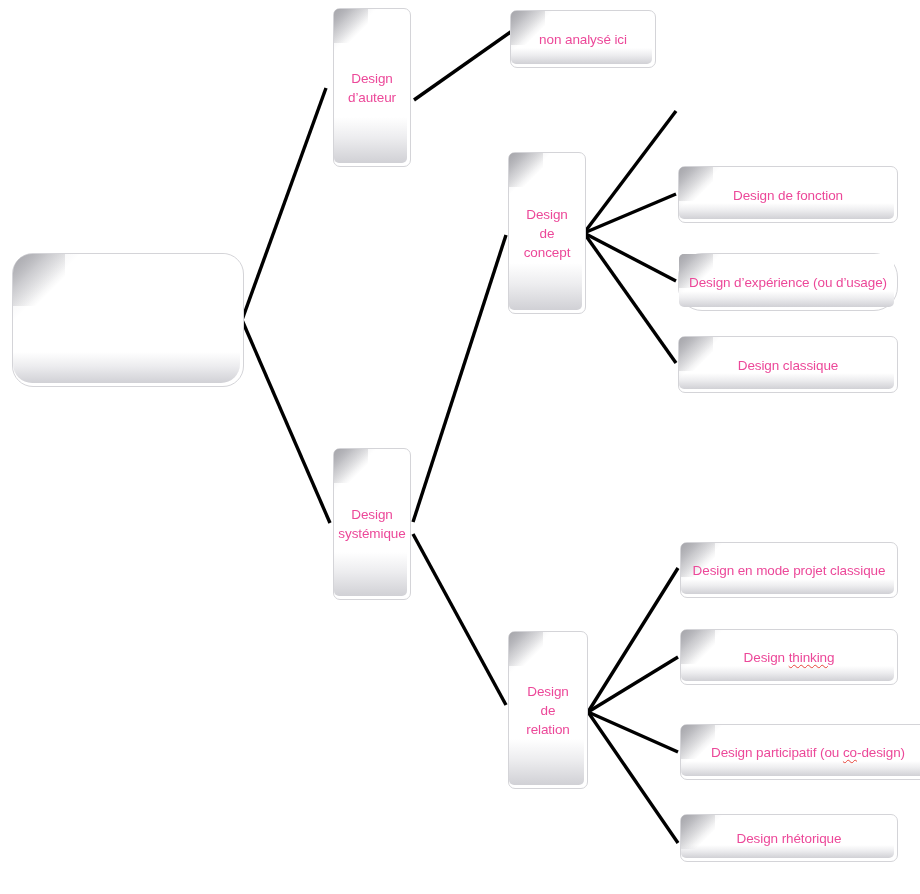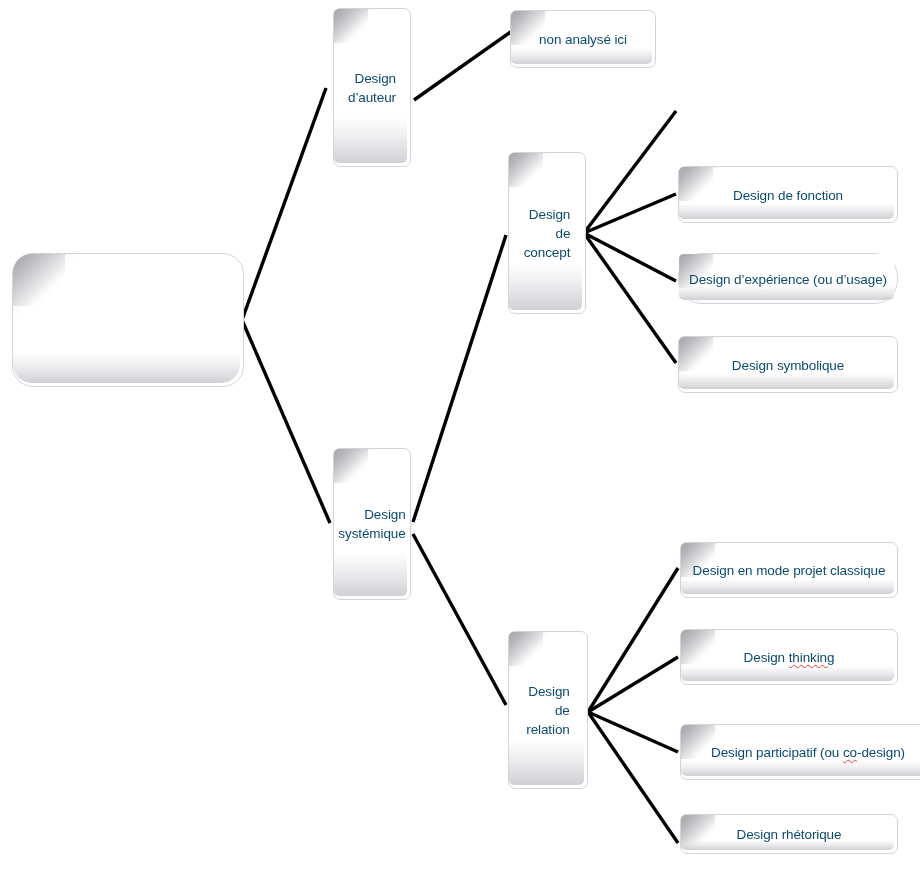--- a/index.html
+++ b/index.html
@@ -94,22 +94,22 @@
   }
   .node.root .inner::after {
     height: 24%;
   }
   .label {
     position: absolute;
     left: 50%;
     top: 50%;
     transform: translate(-50%, -50%);
     white-space: nowrap;
-    text-align: right;
-    color: #0c4a6e;
+    text-align: center;
+    color: #ec4899;
     font-size: 13.5px;
     line-height: 19px;
     z-index: 3;
     letter-spacing: -0.1px;
   }
   .label.wrap {
     white-space: normal;
     width: 215px;
   }
   .label.two {
@@ -185,43 +185,43 @@
     <div class="label two">Design de
 relation</div>
   </div>
 
 
   <div class="node" style="left:678px; top:166px; width:220px; height:57px;">
     <div class="inner"></div>
     <div class="label">Design de fonction</div>
   </div>
 
-  <div class="node" style="left:678px; top:253px; width:220px; height:51px;border-radius:24px;">
+  <div class="node" style="left:678px; top:253px; width:220px; height:58px;border-radius:24px;">
     <div class="inner"></div>
     <div class="label">Design d’expérience (ou d’usage)</div>
   </div>
 
   <div class="node" style="left:678px; top:336px; width:220px; height:57px;">
     <div class="inner"></div>
-    <div class="label">Design symbolique</div>
+    <div class="label">Design classique</div>
   </div>
 
   <div class="node" style="left:680px; top:542px; width:218px; height:56px;text-decoration:underline;">
     <div class="inner"></div>
     <div class="label">Design en mode projet classique</div>
   </div>
 
   <div class="node" style="left:680px; top:629px; width:218px; height:56px;padding-left:34px;">
     <div class="inner"></div>
     <div class="label"><span>Design </span><span class="sp">thinking</span><span></span></div>
   </div>
 
   <div class="node" style="left:680px; top:724px; width:256px; height:56px;">
     <div class="inner"></div>
     <div class="label"><span>Design participatif (ou </span><span class="sp">co</span><span>-design)</span></div>
   </div>
 
-  <div class="node" style="left:680px; top:814px; width:218px; height:40px;">
+  <div class="node" style="left:680px; top:814px; width:218px; height:48px;">
     <div class="inner"></div>
     <div class="label">Design rhétorique</div>
   </div>
 
 </div>
 
 </body></html>

